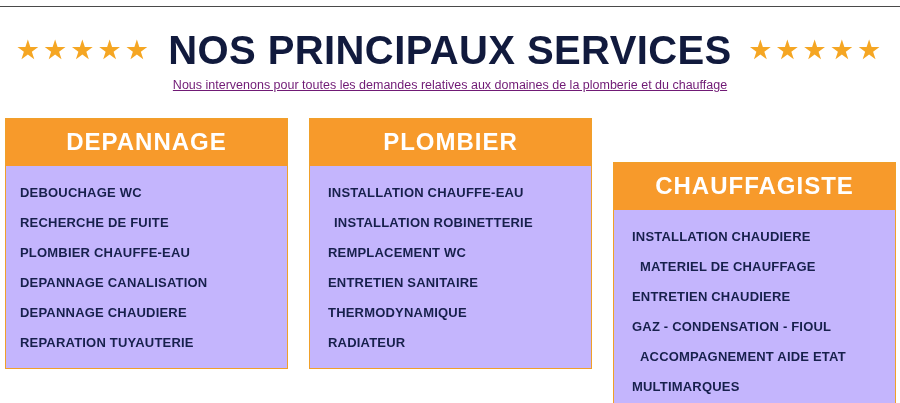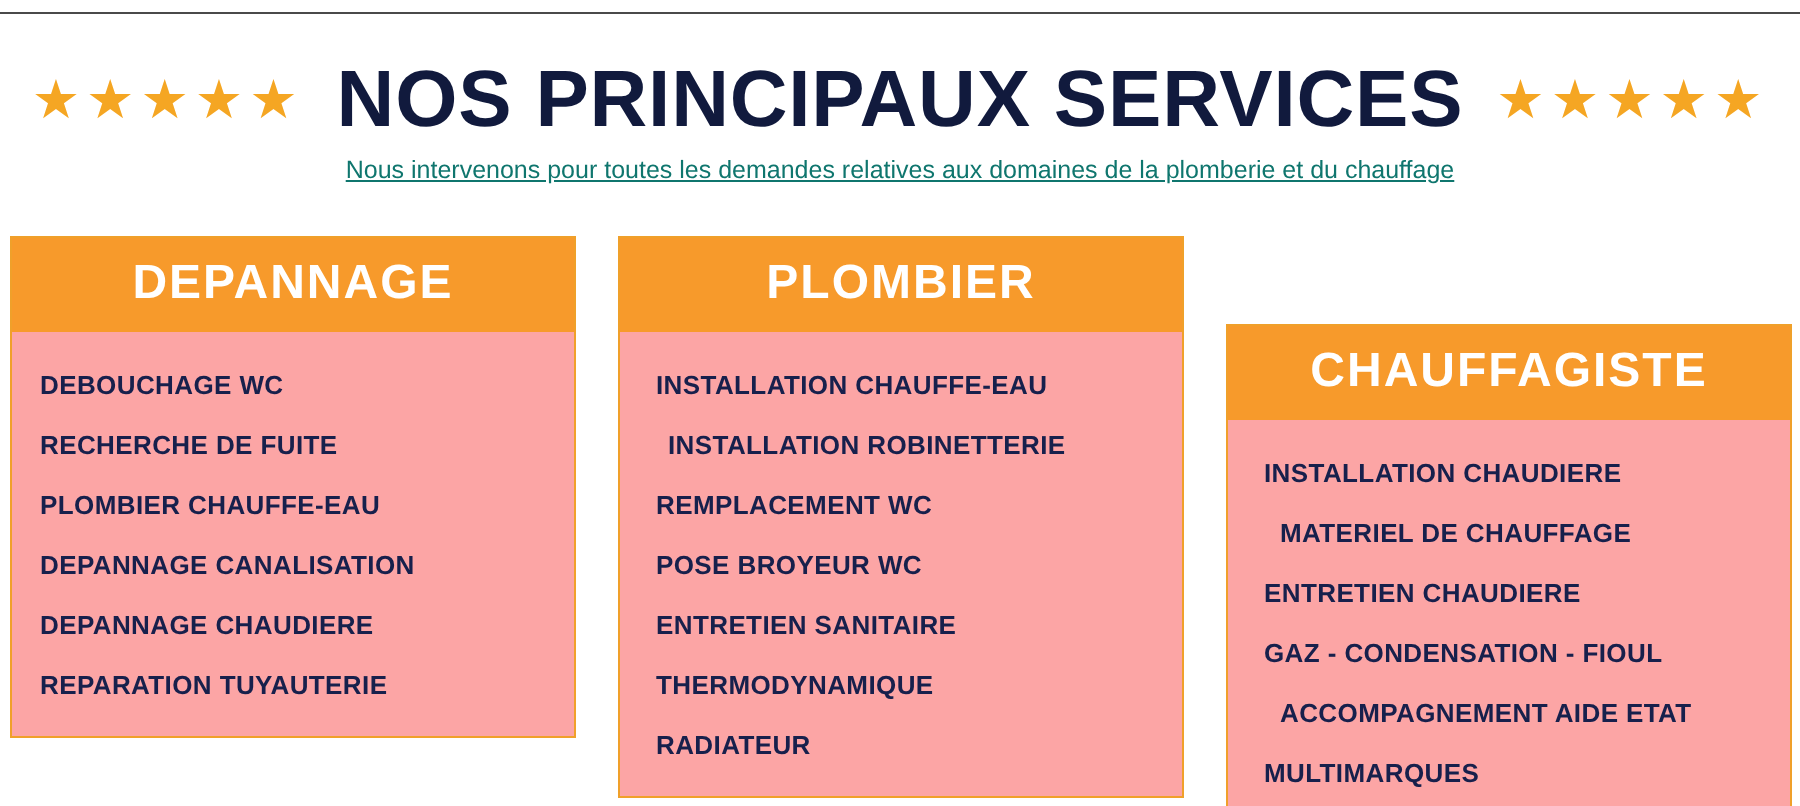--- a/index.html
+++ b/index.html
@@ -57,37 +57,37 @@
     letter-spacing: 0.4px;
     line-height: 1;
   }
   .subtitle {
     position: absolute;
     top: 78px;
     left: 0;
     width: 900px;
     text-align: center;
     font-size: 12.5px;
-    color: #0f766e;
+    color: #701a75;
     text-decoration: underline;
   }
   .columns {
     position: absolute;
     top: 118px;
     left: 0;
     width: 900px;
     height: 280px;
   }
   .card {
     position: absolute;
     top: 0;
     width: 283px;
     border: 1px solid #f0a02a;
     box-sizing: border-box;
-    background: #fca5a5;
+    background: #c4b5fd;
   }
   .card.c1 { left: 5px; }
   .card.c2 { left: 309px; }
   .card.c3 { left: 613px; margin-top: 44px; }
   .card-header {
     background: #f79a2b;
     color: #ffffff;
     text-align: center;
     font-size: 24px;
     font-weight: bold;
@@ -140,21 +140,20 @@
         <div class="service-item">REPARATION TUYAUTERIE</div>
       </div>
     </div>
 
     <div class="card c2">
       <div class="card-header">PLOMBIER</div>
       <div class="card-body">
         <div class="service-item">INSTALLATION CHAUFFE-EAU</div>
         <div class="service-item indent">INSTALLATION ROBINETTERIE</div>
         <div class="service-item">REMPLACEMENT WC</div>
-        <div class="service-item">POSE BROYEUR WC</div>
         <div class="service-item">ENTRETIEN SANITAIRE</div>
         <div class="service-item">THERMODYNAMIQUE</div>
         <div class="service-item">RADIATEUR</div>
       </div>
     </div>
 
     <div class="card c3">
       <div class="card-header">CHAUFFAGISTE</div>
       <div class="card-body">
         <div class="service-item">INSTALLATION CHAUDIERE</div>

